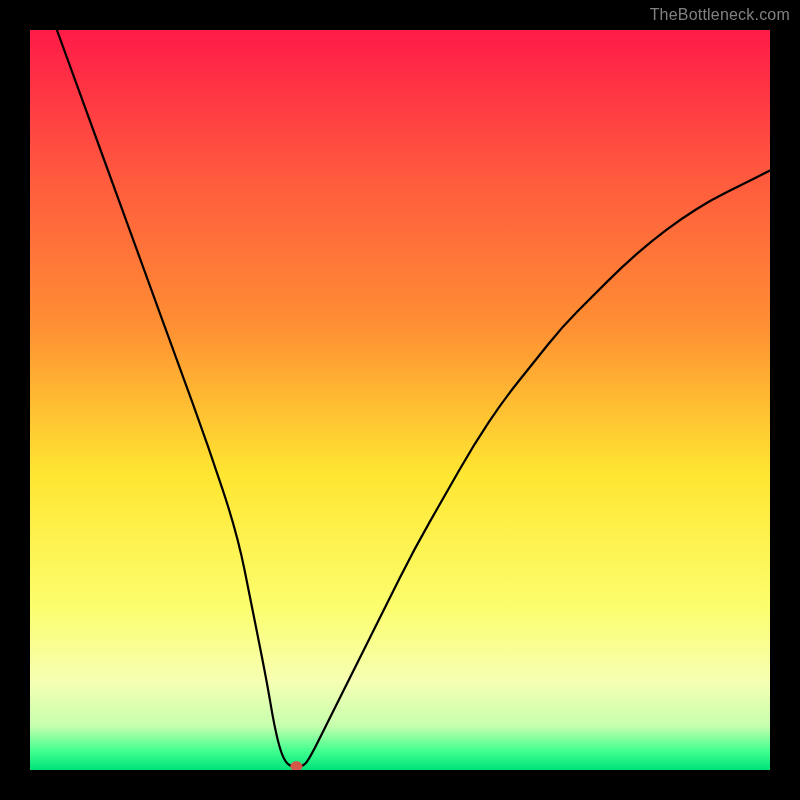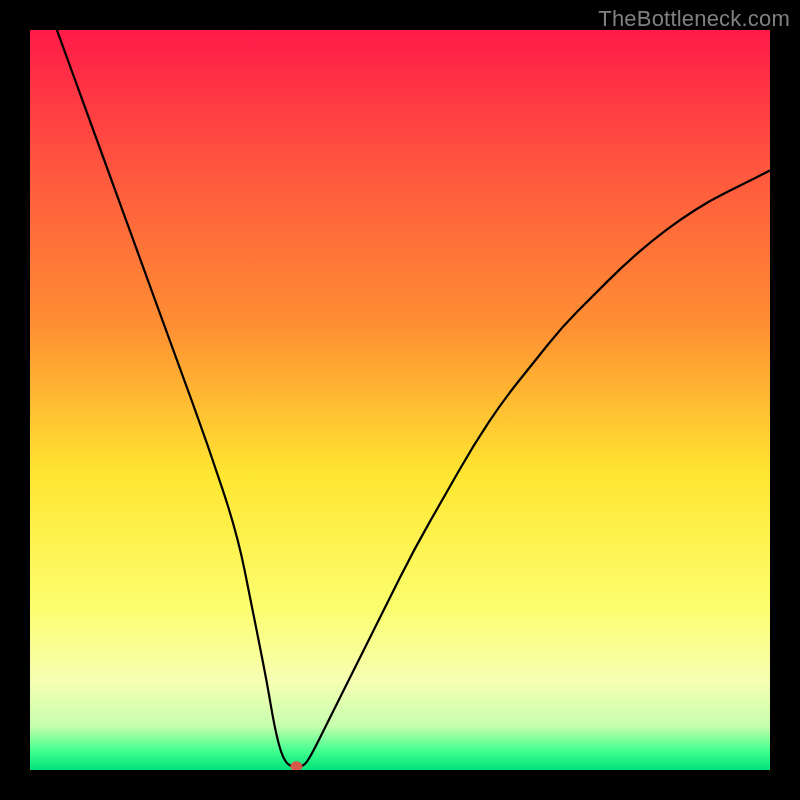--- a/index.html
+++ b/index.html
@@ -23,21 +23,21 @@
     top: 30px;
     width: 740px;
     height: 740px;
     overflow: hidden;
   }
   .watermark {
     position: absolute;
     top: 6px;
     right: 10px;
     color: #808080;
-    font-size: 22px;
+    font-size: 16px;
     font-weight: 500;
     letter-spacing: 0.2px;
     z-index: 3;
   }
   svg { display: block; }
 </style>
 </head>
 <body>
 
 <div class="frame">

